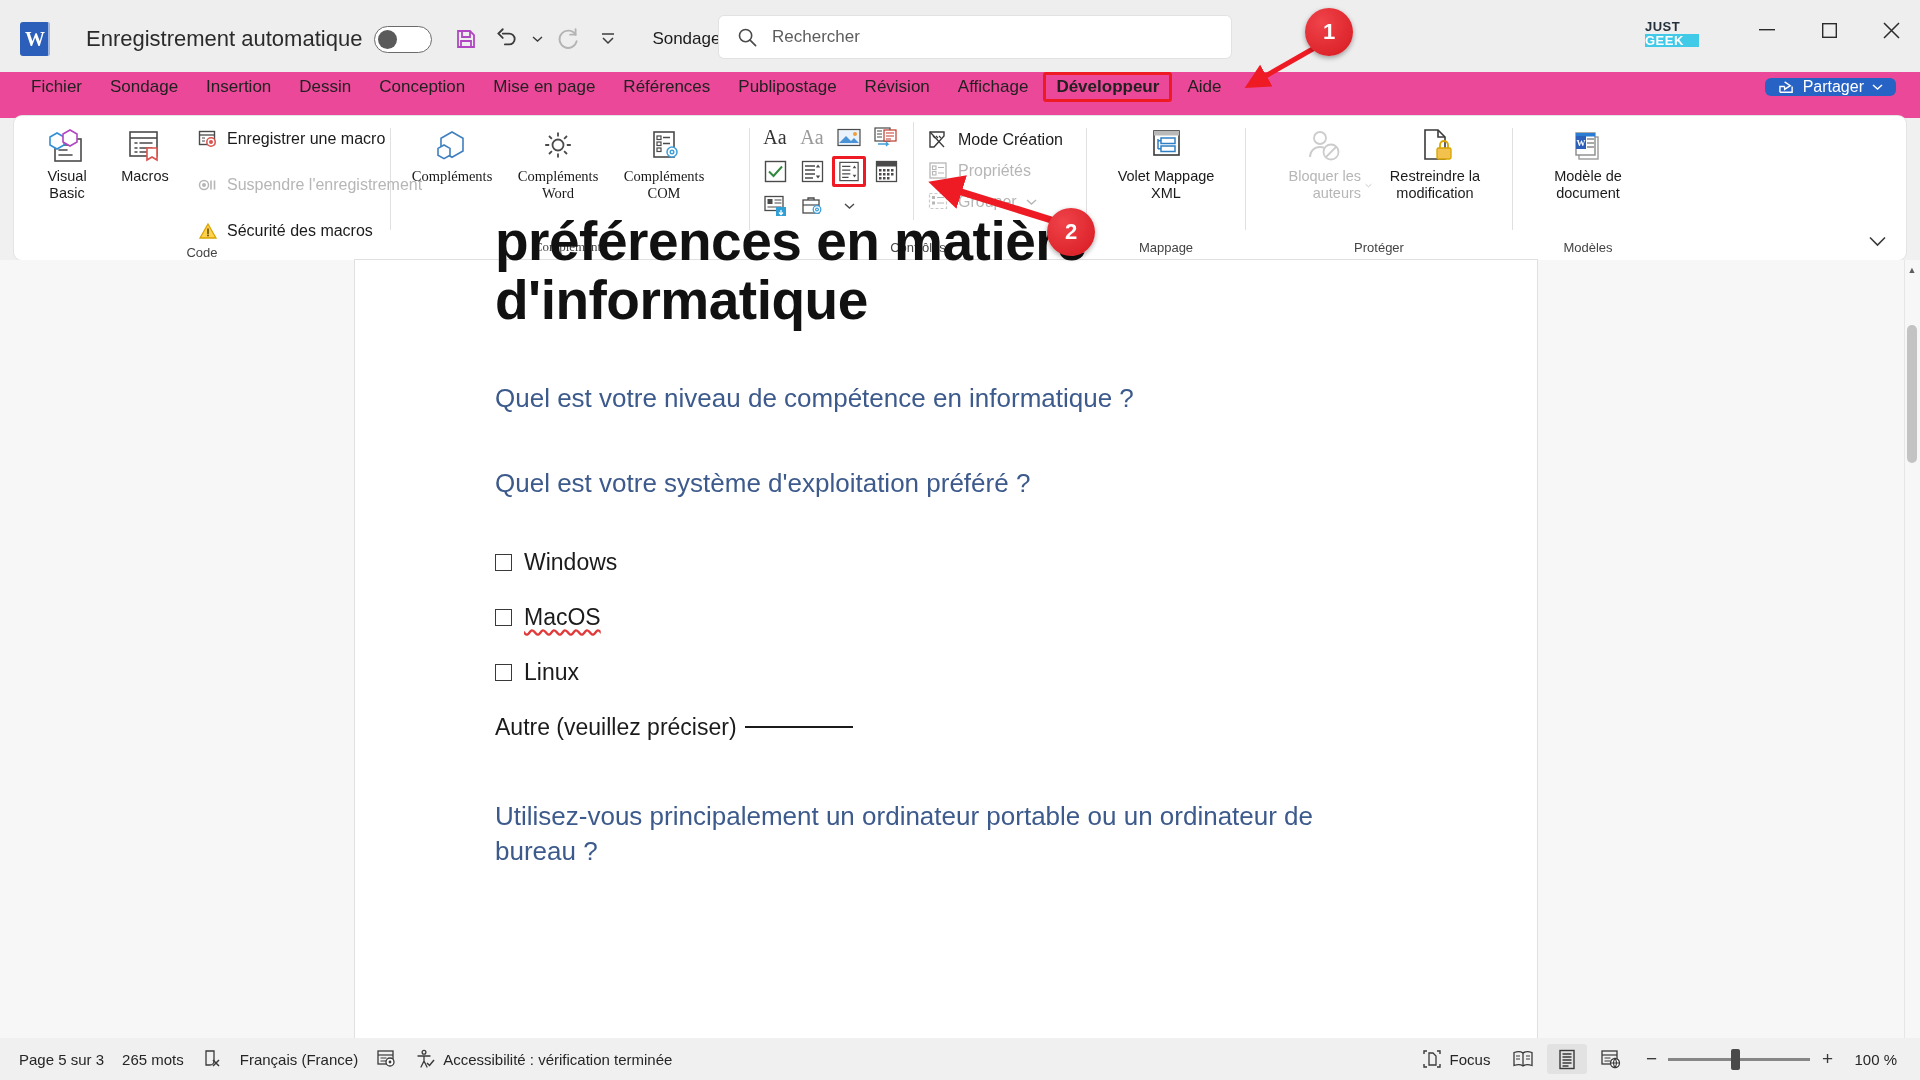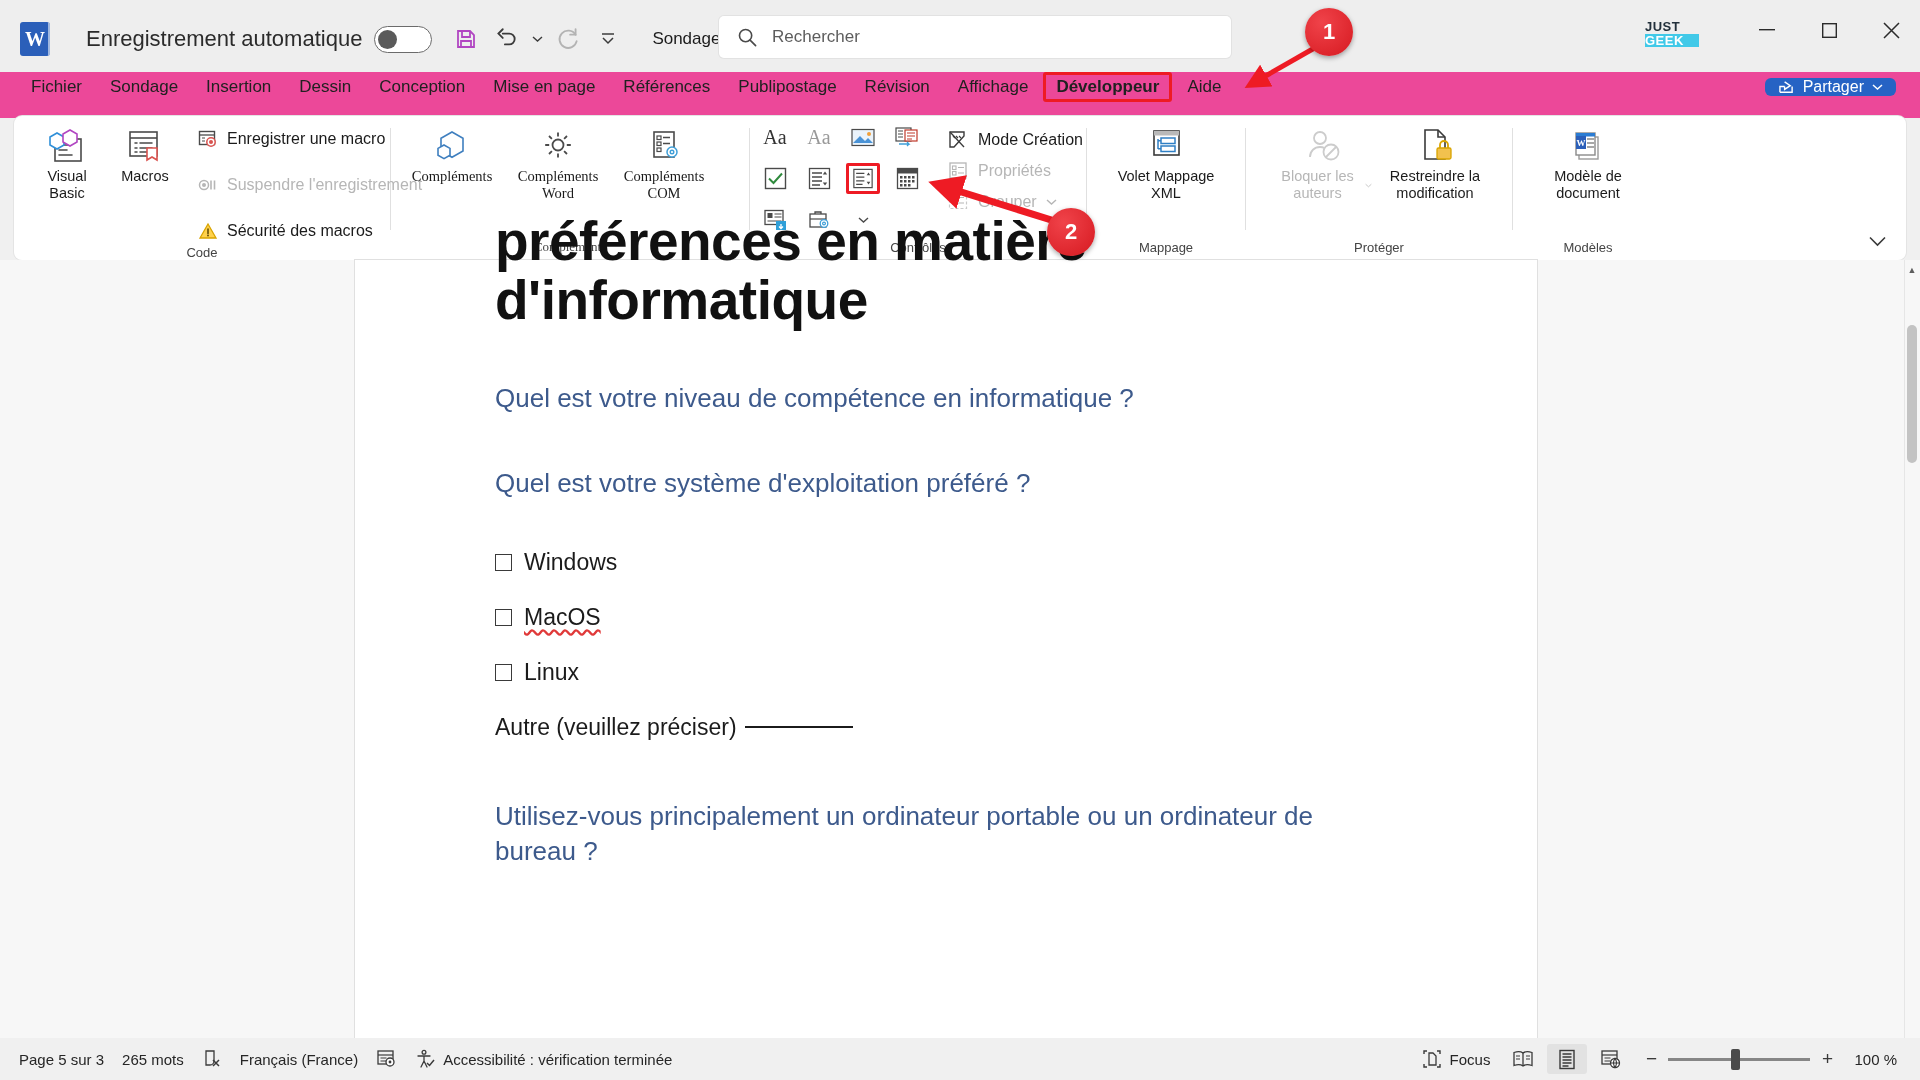--- a/index.html
+++ b/index.html
@@ -129,21 +129,21 @@
     font-size: 14.5px; color: #1b1b1b; text-align: center; line-height: 1.18;
   }
   .bigbtn .ic { height: 42px; display: flex; align-items: center; }
   .bigbtn.wide { width: 102px; }
   .smallrow {
     display: flex; align-items: center; gap: 9px;
     padding: 4px 8px; border-radius: 4px; cursor: pointer;
     font-size: 16px; color: #1b1b1b; white-space: nowrap;
   }
   .smallrow.disabled { color: #b6b6b6; cursor: default; }
-  .ctl-grid { display: grid; grid-template-columns: repeat(4, 34px); gap: 10px; padding-left: 8px; text-align: center;}
+  .ctl-grid { display: grid; grid-template-columns: repeat(4, 34px); gap: 3px; padding-left: 8px; text-align: center;}
   .ctl-cell {
     width: 34px; height: 31px; display: flex; align-items: center; justify-content: center;
     border-radius: 3px; cursor: pointer;
   }
   .ctl-cell.marked { border: 3px solid #ee1b24; border-radius: 2px; }
   .ribbon-collapse {
     position: absolute; right: 14px; bottom: 6px;
     width: 30px; height: 26px; display: flex; align-items: center; justify-content: center;
     cursor: pointer; border-radius: 4px;
   }
@@ -596,21 +596,21 @@
       <div class="rgroup-body" style="justify-content:center; gap:10px;">
         <div class="bigbtn wide" style="color:#b6b6b6; cursor:default;">
           <div class="ic">
             <svg width="44" height="40" viewBox="0 0 44 40" fill="none" stroke="#cccccc" stroke-width="1.8">
               <circle cx="19" cy="11" r="6"></circle>
               <path d="M9 30c0-6 4.5-10 10-10 1.6 0 3 .3 4.3.9"></path>
               <circle cx="30" cy="25" r="7.5"></circle>
               <path d="M25 30l10-10"></path>
             </svg>
           </div>
-          <span style="display:flex; align-items:center; gap:4px;">
+          <span style="display:flex; align-items:center; gap:4px;text-align:right;">
             <span>Bloquer les auteurs</span>
             <svg width="10" height="7" viewBox="0 0 11 8">
                 <path d="M1 2l4.5 4L10 2" fill="none" stroke="#c2c2c2" stroke-width="1.4"></path>
               </svg>
           </span>
         </div>
         <div class="bigbtn wide">
           <div class="ic">
             <svg width="44" height="40" viewBox="0 0 44 40">
               <path d="M12 3h13l7 7v22H12z" fill="#fff" stroke="#3a3a3a" stroke-width="1.6"></path>

